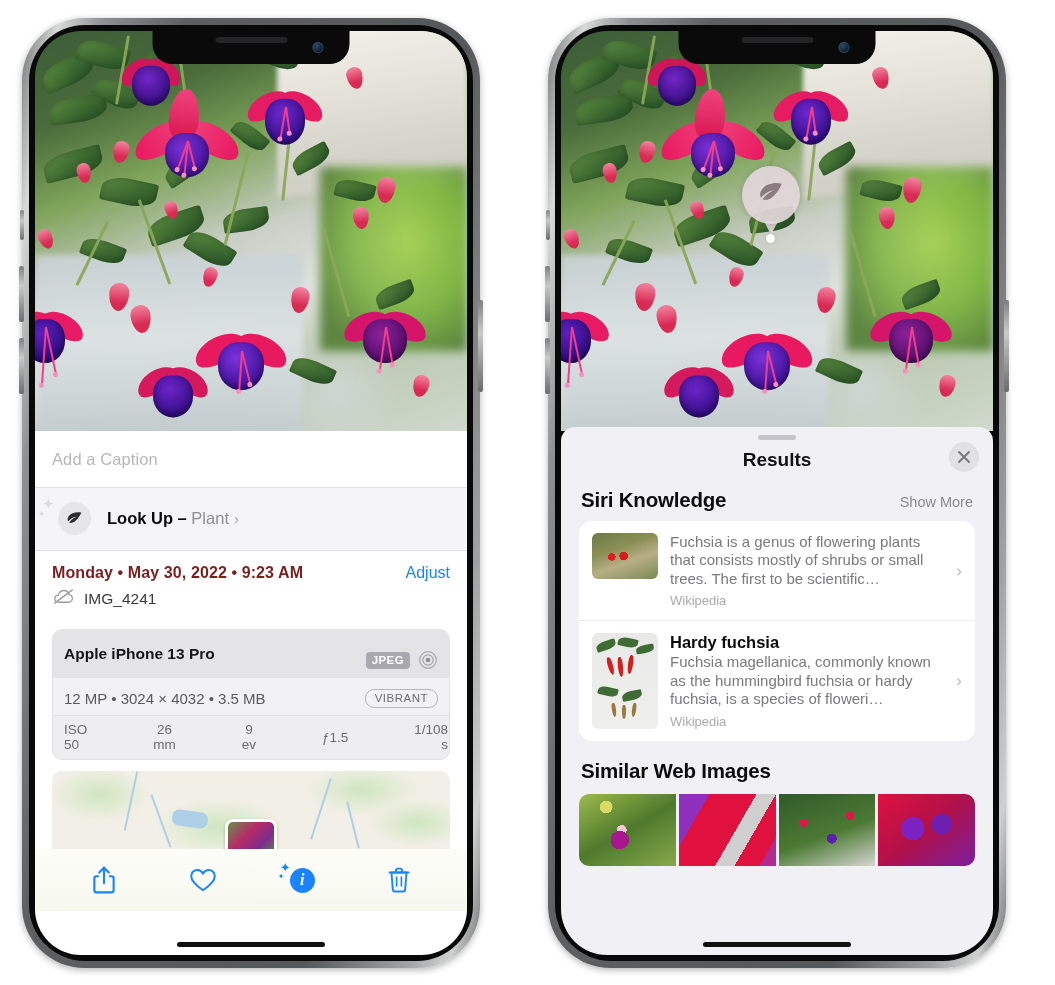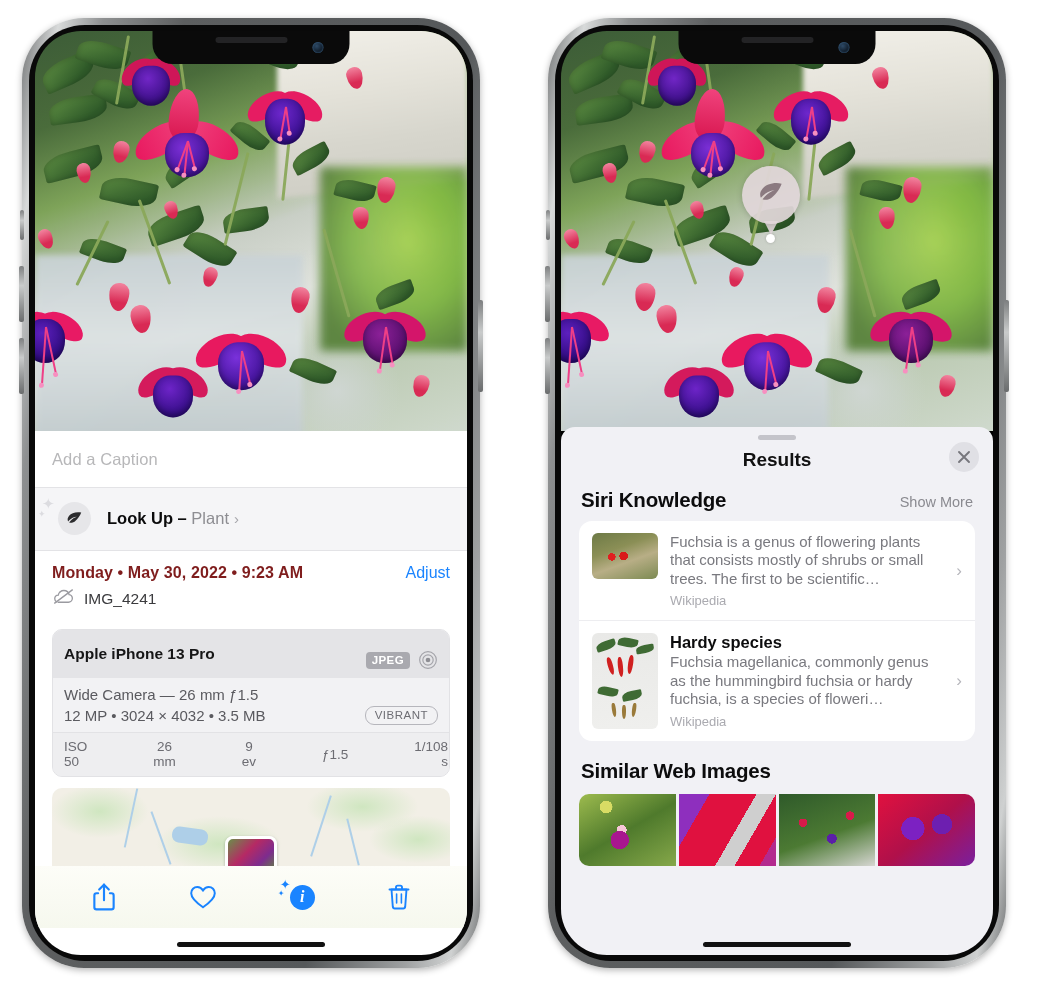--- a/index.html
+++ b/index.html
@@ -484,21 +484,20 @@
               <span class="raw-ico">
                 <svg width="20" height="20" viewBox="0 0 24 24" aria-hidden="true">
                   <circle cx="12" cy="12" r="10" fill="none" stroke="#a4a4aa" stroke-width="1.4"></circle>
                   <circle cx="12" cy="12" r="6.2" fill="none" stroke="#a4a4aa" stroke-width="1.4"></circle>
                   <circle cx="12" cy="12" r="2.8" fill="#8e8e94"></circle>
                 </svg>
               </span>
             </span>
           </div>
           <div class="body">
-            <div class="line1">Wide Camera — 26 mm ƒ1.5</div>
             <div class="line2row">
               <span class="line2">12 MP • 3024 × 4032 • 3.5 MB</span>
               <span class="tag-vibrant">VIBRANT</span>
             </div>
           </div>
           <div class="exif">
             <span class="cell">ISO 50</span>
             <span class="div"></span>
             <span class="cell">26 mm</span>
             <span class="div"></span>
@@ -705,22 +704,22 @@
               <div class="tflow" style="left:16px; top:24px; width:5px;  height:18px; transform:rotate(-16deg);"></div>
               <div class="tflow" style="left:26px; top:24px; width:5px;  height:20px; transform:rotate(-6deg);"></div>
               <div class="tflow" style="left:36px; top:22px; width:5px;  height:19px; transform:rotate(8deg);"></div>
               <div class="tleaf" style="left:6px;  top:54px; width:20px; height:9px;  transform:rotate(14deg);"></div>
               <div class="tleaf" style="left:30px; top:58px; width:20px; height:9px;  transform:rotate(-12deg);"></div>
               <div class="tflow" style="left:20px; top:70px; width:4px;  height:14px; background:#9a7a3a; transform:rotate(-8deg);"></div>
               <div class="tflow" style="left:30px; top:72px; width:4px;  height:14px; background:#9a7a3a;"></div>
               <div class="tflow" style="left:40px; top:70px; width:4px;  height:14px; background:#9a7a3a; transform:rotate(8deg);"></div>
             </div>
             <div class="kbody">
-              <div class="ktitle">Hardy species</div>
-              <div class="kdesc">Fuchsia magellanica, commonly genus as the hummingbird fuchsia or hardy fuchsia, is a species of floweri…</div>
+              <div class="ktitle">Hardy fuchsia</div>
+              <div class="kdesc">Fuchsia magellanica, commonly known as the hummingbird fuchsia or hardy fuchsia, is a species of floweri…</div>
               <div class="ksrc">Wikipedia</div>
             </div>
             <span class="kchev">›</span>
           </div>
         </div>
 
         <div class="sec-hdr" style="padding-top:18px; padding-bottom:7px;">
           <span class="sec-title">Similar Web Images</span>
         </div>
 

